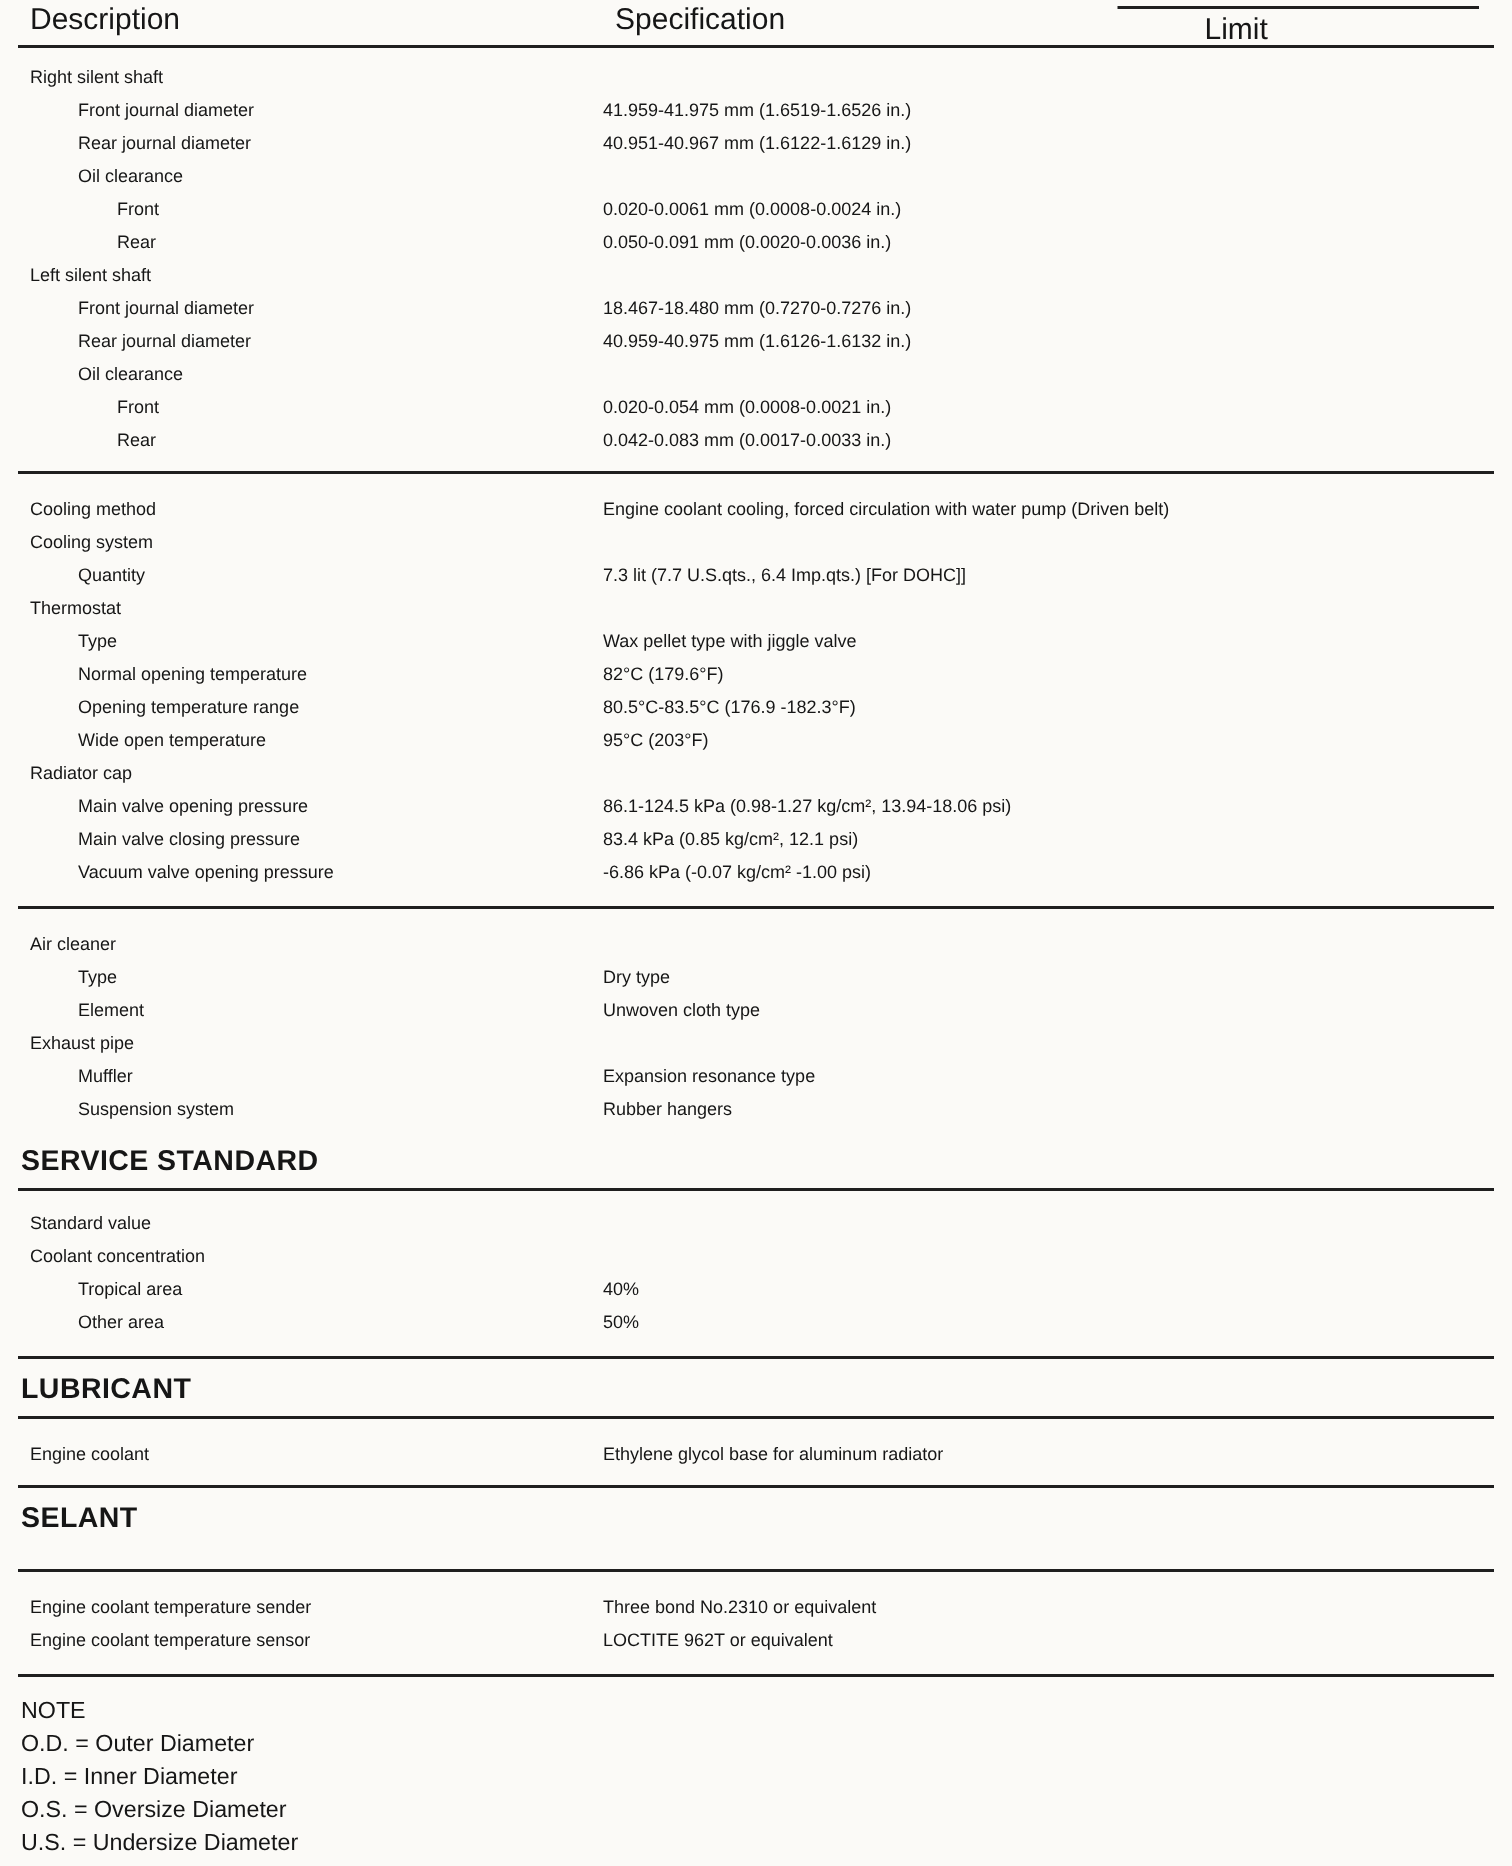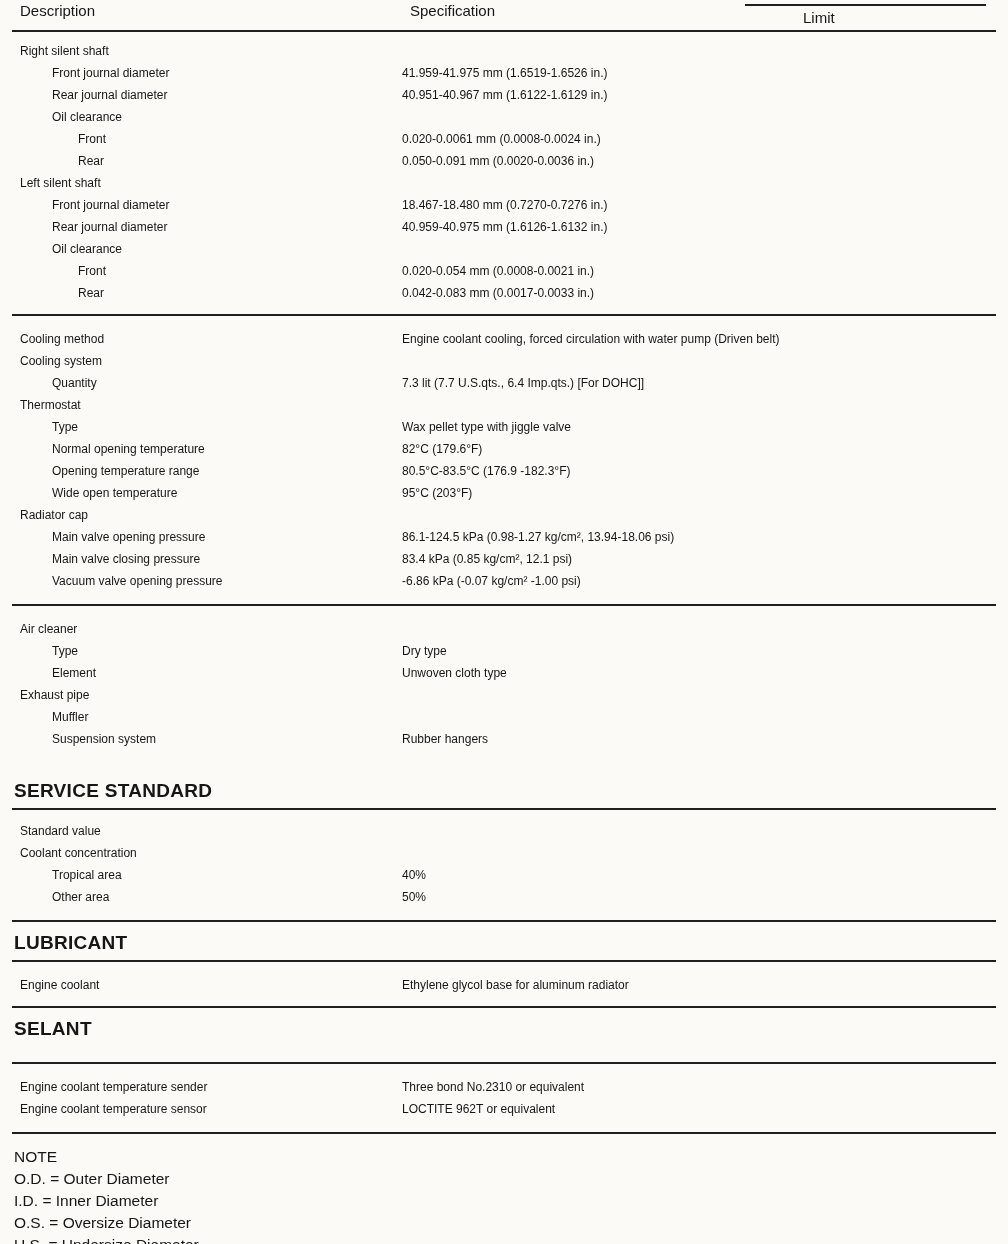--- a/index.html
+++ b/index.html
@@ -1,19 +1,19 @@
 <!DOCTYPE html>
 <html><head>
 <meta charset="utf-8">
 <style>
   html,body{margin:0;padding:0}
   body{background:#d8d8d8;font-family:"Liberation Sans",sans-serif}
   .page{position:relative;width:1008px;height:1244px;margin:0 auto;background:#fbfaf7;color:#161616;padding:2px 12px;box-sizing:border-box;overflow:hidden}
   .limit-overline{position:absolute;top:4px;left:745px;width:241px;height:2px;background:#1f1f1f}
-  .thead{display:grid;grid-template-columns:398px 365px 1fr;align-items:start;height:26px;font-size:15px}
+  .thead{display:grid;grid-template-columns:398px 365px 1fr;align-items:start;height:26px;font-size:20px}
   .th-desc{padding-left:8px}
   .th-limit{padding-top:7px;padding-left:28px}
   .hr{height:2px;background:#1f1f1f}
   .row{display:grid;grid-template-columns:390px 1fr;font-size:12px;line-height:22px}
   .lbl{white-space:nowrap}
   .lbl.i0{padding-left:8px}
   .lbl.i1{padding-left:40px}
   .lbl.i2{padding-left:66px}
   .val{white-space:nowrap}
   .heading{font-size:19px;font-weight:700;letter-spacing:.3px;line-height:26px;padding-left:2px}
@@ -154,28 +154,29 @@
     <div class="row">
         <span class="lbl i1">Element</span>
         <span class="val">Unwoven cloth type</span>
       </div>
     <div class="row">
         <span class="lbl i0">Exhaust pipe</span>
         <span class="val"></span>
       </div>
     <div class="row">
         <span class="lbl i1">Muffler</span>
+        <span class="val">Expansion resonance type</span>
       </div>
     <div class="row">
         <span class="lbl i1">Suspension system</span>
         <span class="val">Rubber hangers</span>
       </div>
   </section>
 
-  <h2 class="heading" style="margin:28px 0 4px">SERVICE STANDARD</h2>
+  <h2 class="heading" style="margin:12px 0 4px">SERVICE STANDARD</h2>
   <div class="hr" style="margin:0 0 10px"></div>
 
   <section>
     <div class="row">
         <span class="lbl i0">Standard value</span>
         <span class="val"></span>
       </div>
     <div class="row">
         <span class="lbl i0">Coolant concentration</span>
         <span class="val"></span>

